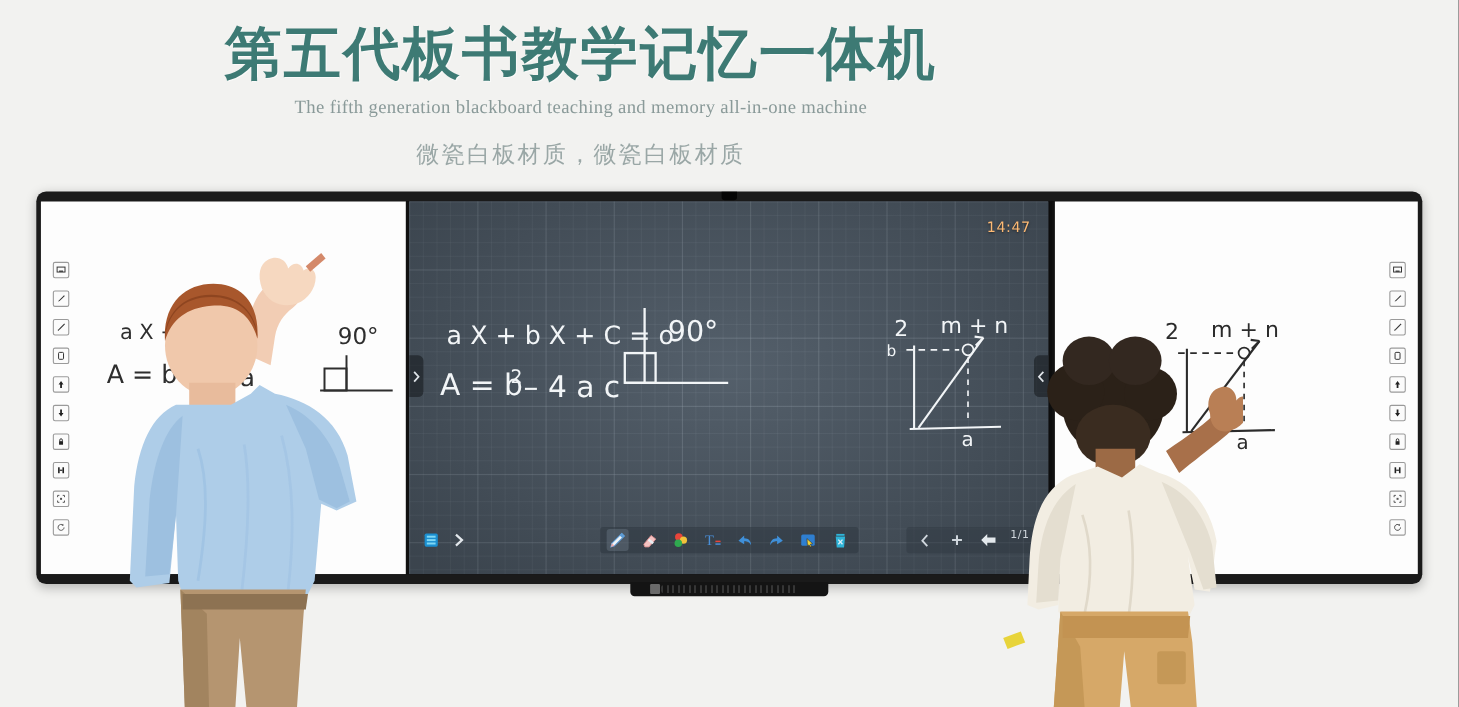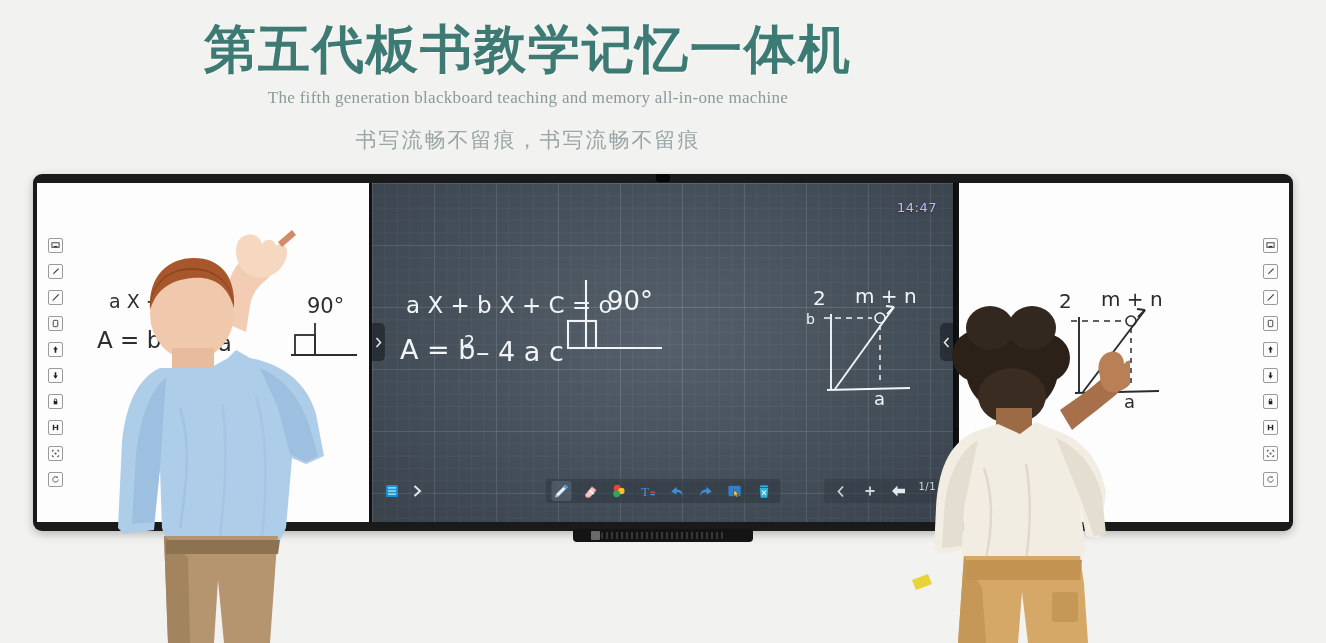--- a/index.html
+++ b/index.html
@@ -89,21 +89,21 @@
   .tool-btn{
     width:15px;height:15px;border:1px solid #9a9a9a;border-radius:2px;
     background:#fbfbfb;display:flex;align-items:center;justify-content:center;
     box-sizing:border-box;
   }
   .tool-btn svg{display:block;}
 
   
   .clock{
     position:absolute;right:16px;top:17px;z-index:7;
-    color:#c4b5fd;font-size:13px;letter-spacing:.5px;
+    color:#fdba74;font-size:13px;letter-spacing:.5px;
     font-family:"DejaVu Sans", sans-serif;
     text-shadow:0 1px 2px rgba(0,0,0,.5);
   }
 
   
   .cbar{
     position:absolute;left:0;right:0;bottom:18px;height:26px;z-index:7;
     display:flex;align-items:center;
   }
   .cbar-left{position:absolute;left:10px;display:flex;align-items:center;gap:5px;}
@@ -128,21 +128,21 @@
 
   
   .person{position:absolute;z-index:30;}
 </style>
 </head>
 <body>
 
 <div class="header">
   <h1 class="hero-title">第五代板书教学记忆一体机</h1>
   <div class="hero-sub-en">The fifth generation blackboard teaching and memory all-in-one machine</div>
-  <div class="hero-sub-cn">书写流畅不留痕，书写流畅不留痕</div>
+  <div class="hero-sub-cn">微瓷白板材质，微瓷白板材质</div>
 </div>
 
 <div class="device">
   <div class="camera"></div>
   <div class="device-inner">
 
     <div class="pane pane-left">
       <div class="side-tools left">
         <div class="tool-btn">
           <svg width="9" height="9" viewBox="0 0 10 10">

